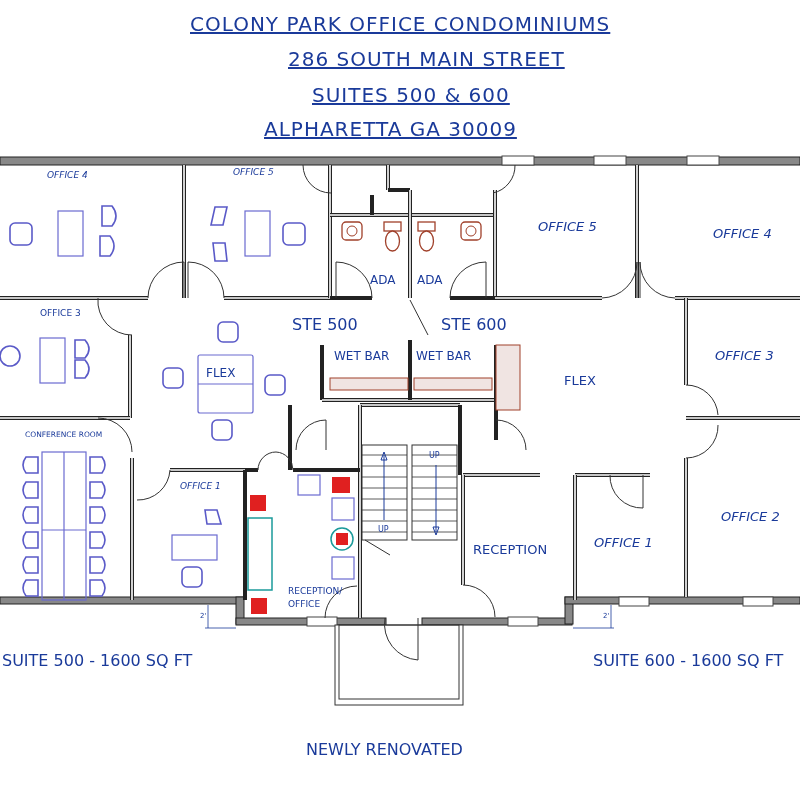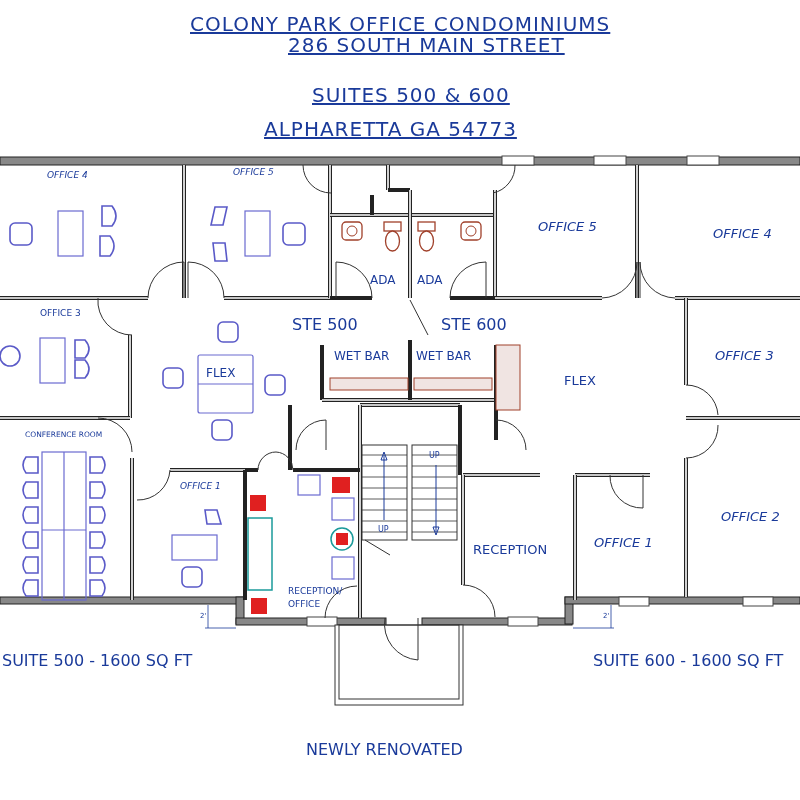--- a/index.html
+++ b/index.html
@@ -15,23 +15,23 @@
   .furn { stroke:#6a6ad0; stroke-width:1.2; fill:none; }
   .chair { stroke:#5a5ac8; stroke-width:1.6; fill:#fff; }
   .plumb { stroke:#a0402a; stroke-width:1.3; fill:#fff; }
   .win { fill:#fff; stroke:#444; stroke-width:1; }
   .stair { stroke:#333; stroke-width:1; fill:none; }
 </style>
 </head>
 <body>
 
 <div class="title-line" style="left:190px; top:12px;">COLONY PARK OFFICE CONDOMINIUMS</div>
-<div class="title-line" style="left:288px; top:33px;">286 SOUTH MAIN STREET</div>
+<div class="title-line" style="left:288px; top:47px;">286 SOUTH MAIN STREET</div>
 <div class="title-line" style="left:312px; top:83px;">SUITES 500 &amp; 600</div>
-<div class="title-line" style="left:264px; top:117px;">ALPHARETTA GA 54773</div>
+<div class="title-line" style="left:264px; top:117px;">ALPHARETTA GA 30009</div>
 
 <svg width="800" height="800" viewBox="0 0 800 800">
 
   <g>
 
     <rect class="wallx" x="0" y="157" width="800" height="8"></rect>
 
     <rect class="wallx" x="0" y="597" width="243" height="7"></rect>
     <rect class="wallx" x="236" y="597" width="8" height="27"></rect>
     <rect class="wallx" x="236" y="618" width="150" height="7"></rect>

